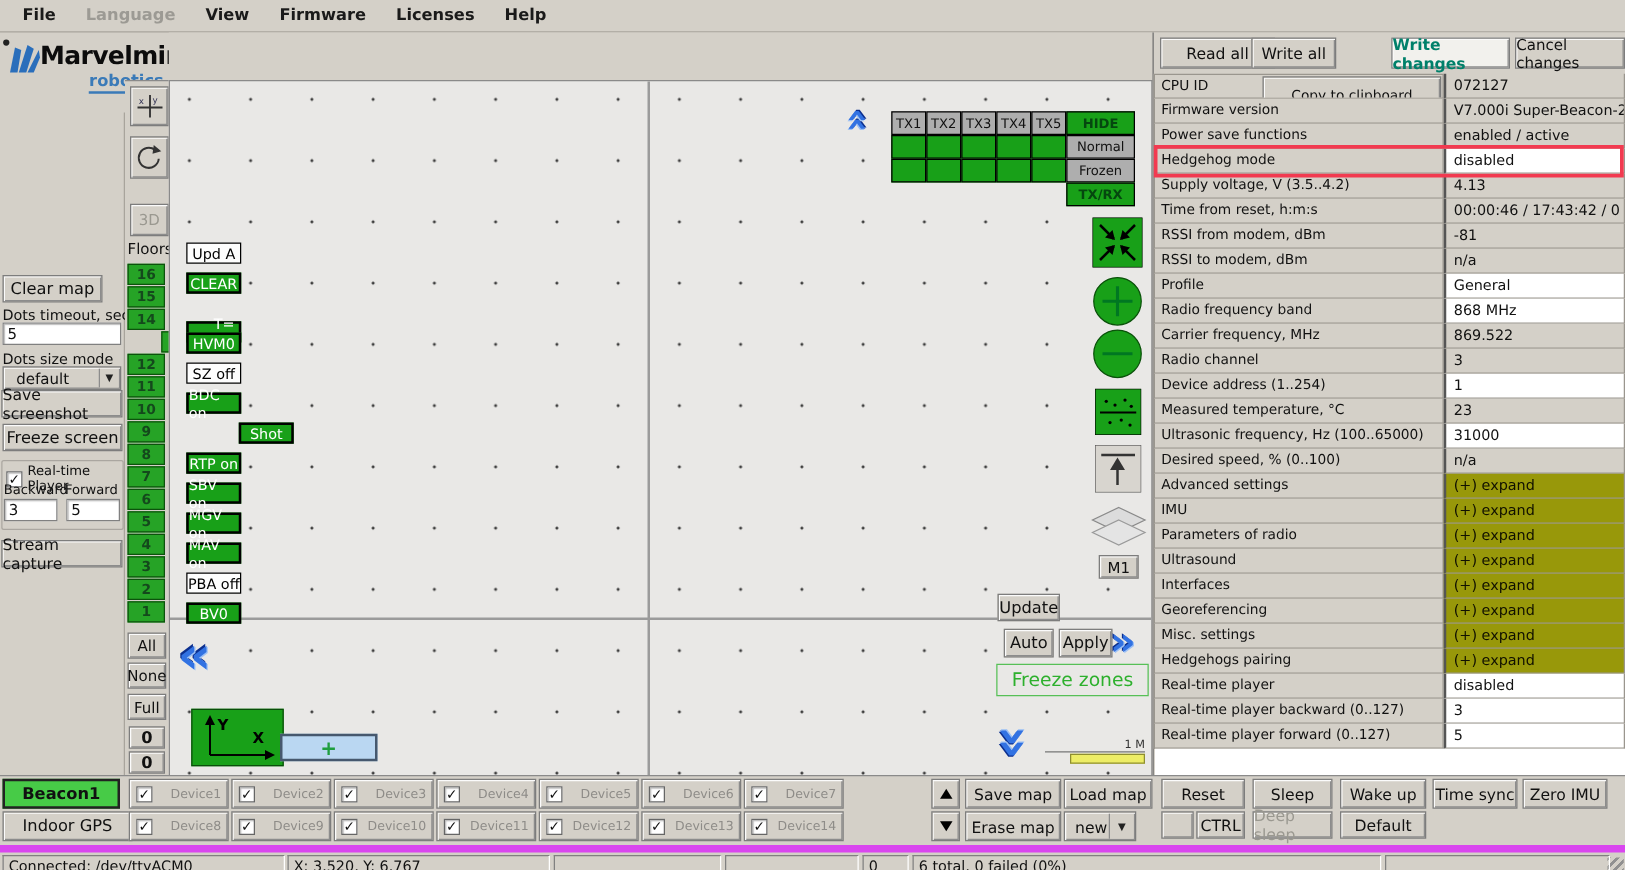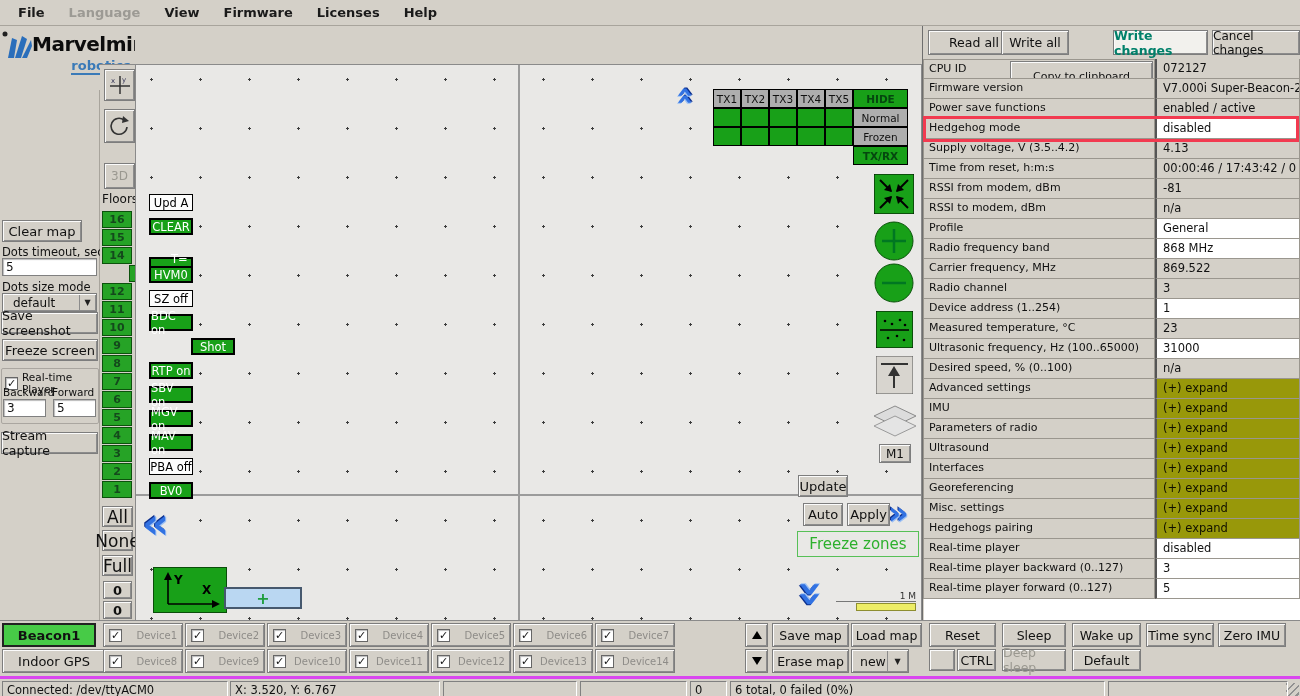--- a/index.html
+++ b/index.html
@@ -35,21 +35,21 @@
   .rtp-frame { position:absolute; left:1px; top:278px; width:98px; height:56px; border:1px solid #aaa6a0; border-radius:2px; }
   .checkbox { width:13px; height:13px; background:#fff; border:1px solid #666; box-shadow:inset 1px 1px 1px #bbb;
     font-size:11px; line-height:11px; text-align:center; color:#111; flex:0 0 13px; }
 
   
   #floors-strip { position:absolute; left:100px; top:64px; width:35px; height:556px; background:#d4d0c8;
     border-top:1px solid #8a8a8a; }
   .tool-sq { position:absolute; left:4px; width:31px; height:32px; }
   .floor-btn { position:absolute; left:2px; width:30px; height:17px; background:#26a326; border:1px solid #0c520c;
     color:#14491c; font-size:11px; font-weight:700; display:flex; align-items:center; justify-content:center; }
-  .small-btn { position:absolute; left:2px; width:31px; height:21px; font-size:17px; }
+  .small-btn { position:absolute; left:2px; width:31px; height:21px; font-size:12px; }
   .zero-box { position:absolute; left:3px; width:29px; height:18px; font-size:13px; font-weight:700; }
 
   
   #map { position:absolute; left:135px; top:64px; width:787px; height:556px; background:#e9e8e6;
     border-top:1px solid #8a8a8a; border-left:1px solid #8a8a8a; border-right:1px solid #8a8a8a;
     background-image: radial-gradient(#3c3c3c 1px, transparent 1.4px);
     background-size:49px 49px; background-position:40px 39px; overflow:hidden; }
   .axis-v { position:absolute; left:382px; top:0; width:2px; height:556px; background:#9b9b9b; }
   .axis-h { position:absolute; left:0; top:429px; width:787px; height:2px; background:#9b9b9b; }
   .mapbtn { position:absolute; width:44px; height:17px; font-size:11.5px; display:flex; align-items:center;
@@ -100,21 +100,21 @@
   .device-btn { position:absolute; width:80px; height:24px; background:#d4d0c8; border:1px solid #7d7d7d;
     box-shadow: inset 1px 1px 0 #fbfbfb, inset -1px -1px 0 #8c8c8c; display:flex; align-items:center; padding:0 5px; }
   .device-label { flex:1; text-align:right; font-size:10px; color:#8e8c88; }
   .spin-btn { position:absolute; left:745px; width:23px; height:24px; }
   .tri-up { width:0; height:0; border-left:5px solid transparent; border-right:5px solid transparent; border-bottom:8px solid #000; }
   .tri-dn { width:0; height:0; border-left:5px solid transparent; border-right:5px solid transparent; border-top:8px solid #000; }
   .bp-btn { position:absolute; font-size:12.5px; }
   .bp-btn.disabled { color:#9a9890; }
 
   
-  #status-bar { position:absolute; left:0; top:676px; width:1300px; height:20px; background:#d4d0c8; border-top:3px solid #d946ef; }
+  #status-bar { position:absolute; left:0; top:676px; width:1300px; height:20px; background:#d4d0c8; border-top:6px solid #d946ef; }
   .status-seg { position:absolute; top:2px; height:16px; border:1px solid; border-color:#808080 #fff #fff #808080;
     font-size:11.5px; padding:1px 0 0 4px; white-space:nowrap; overflow:hidden; }
   #grip { position:absolute; right:1px; top:4px; width:13px; height:13px;
     background: repeating-linear-gradient(135deg, #909090 0 2px, transparent 2px 5px); }
 </style>
 </head>
 <body>
 
 <div id="app">
 

